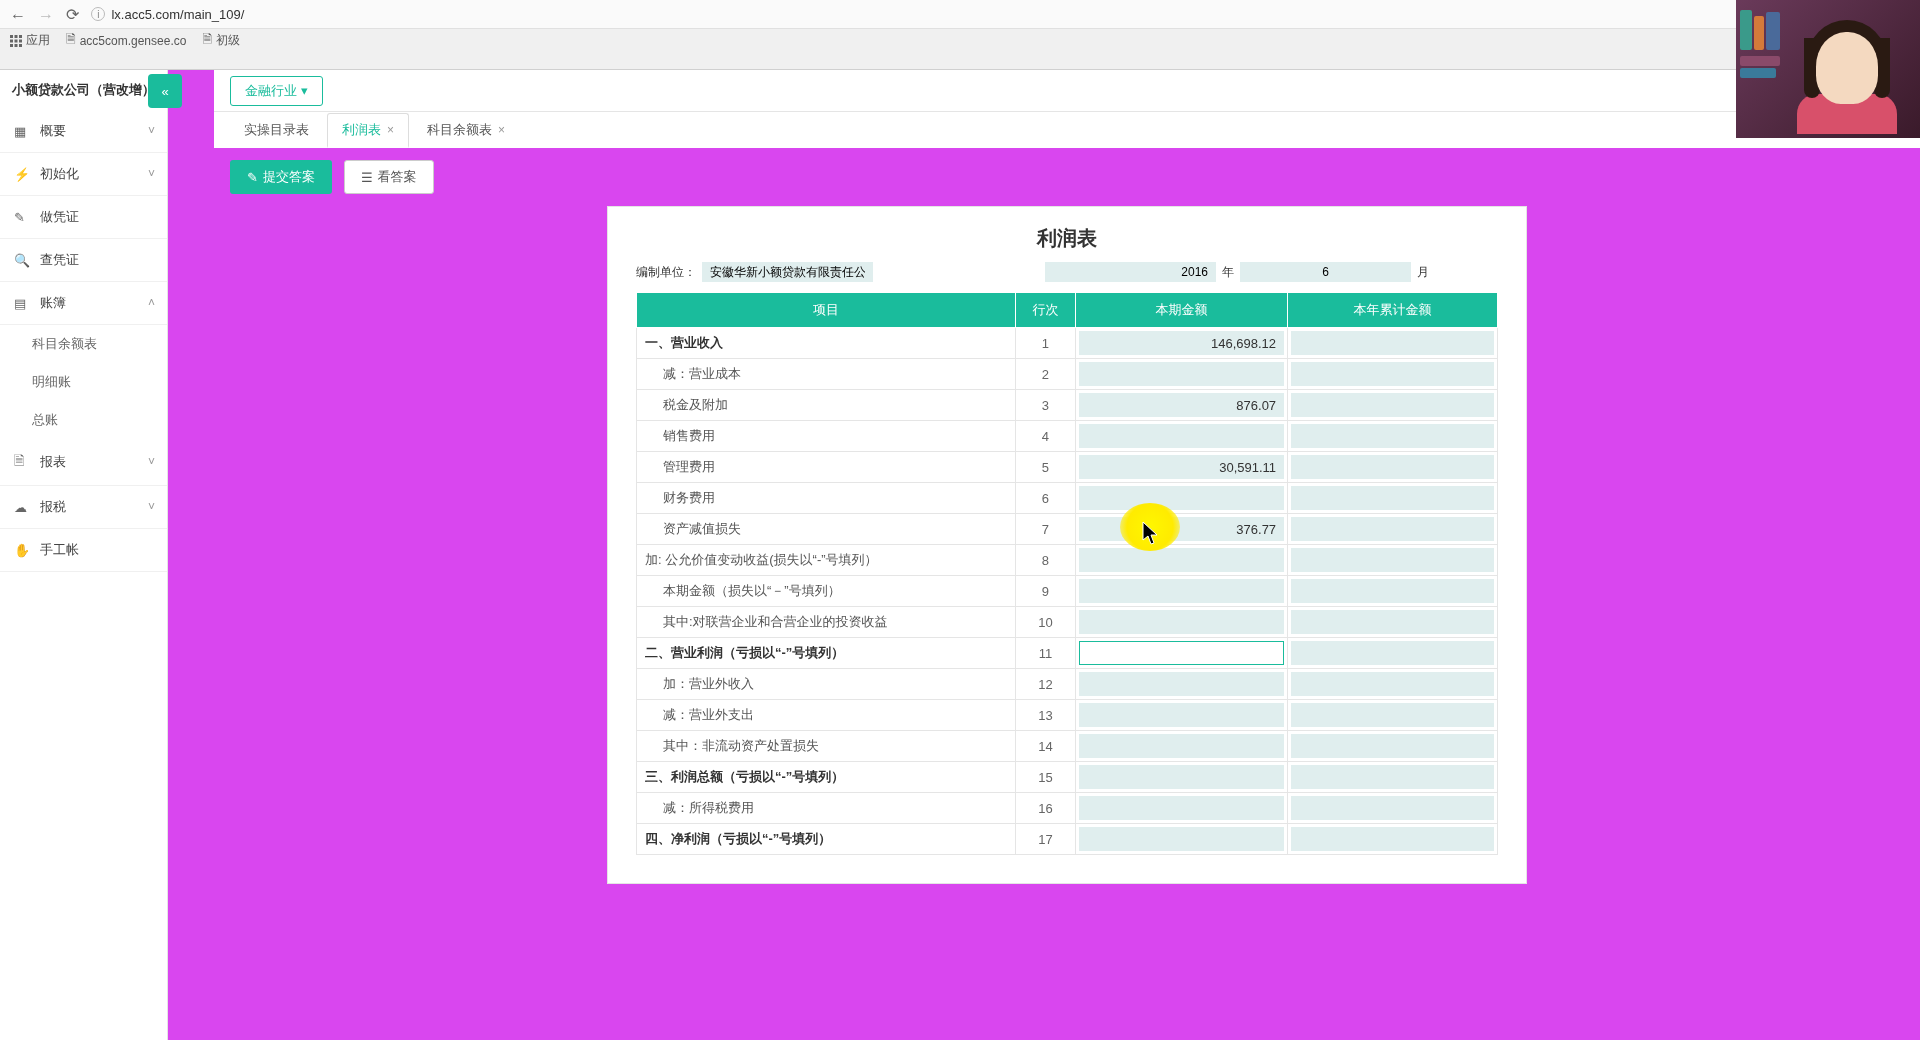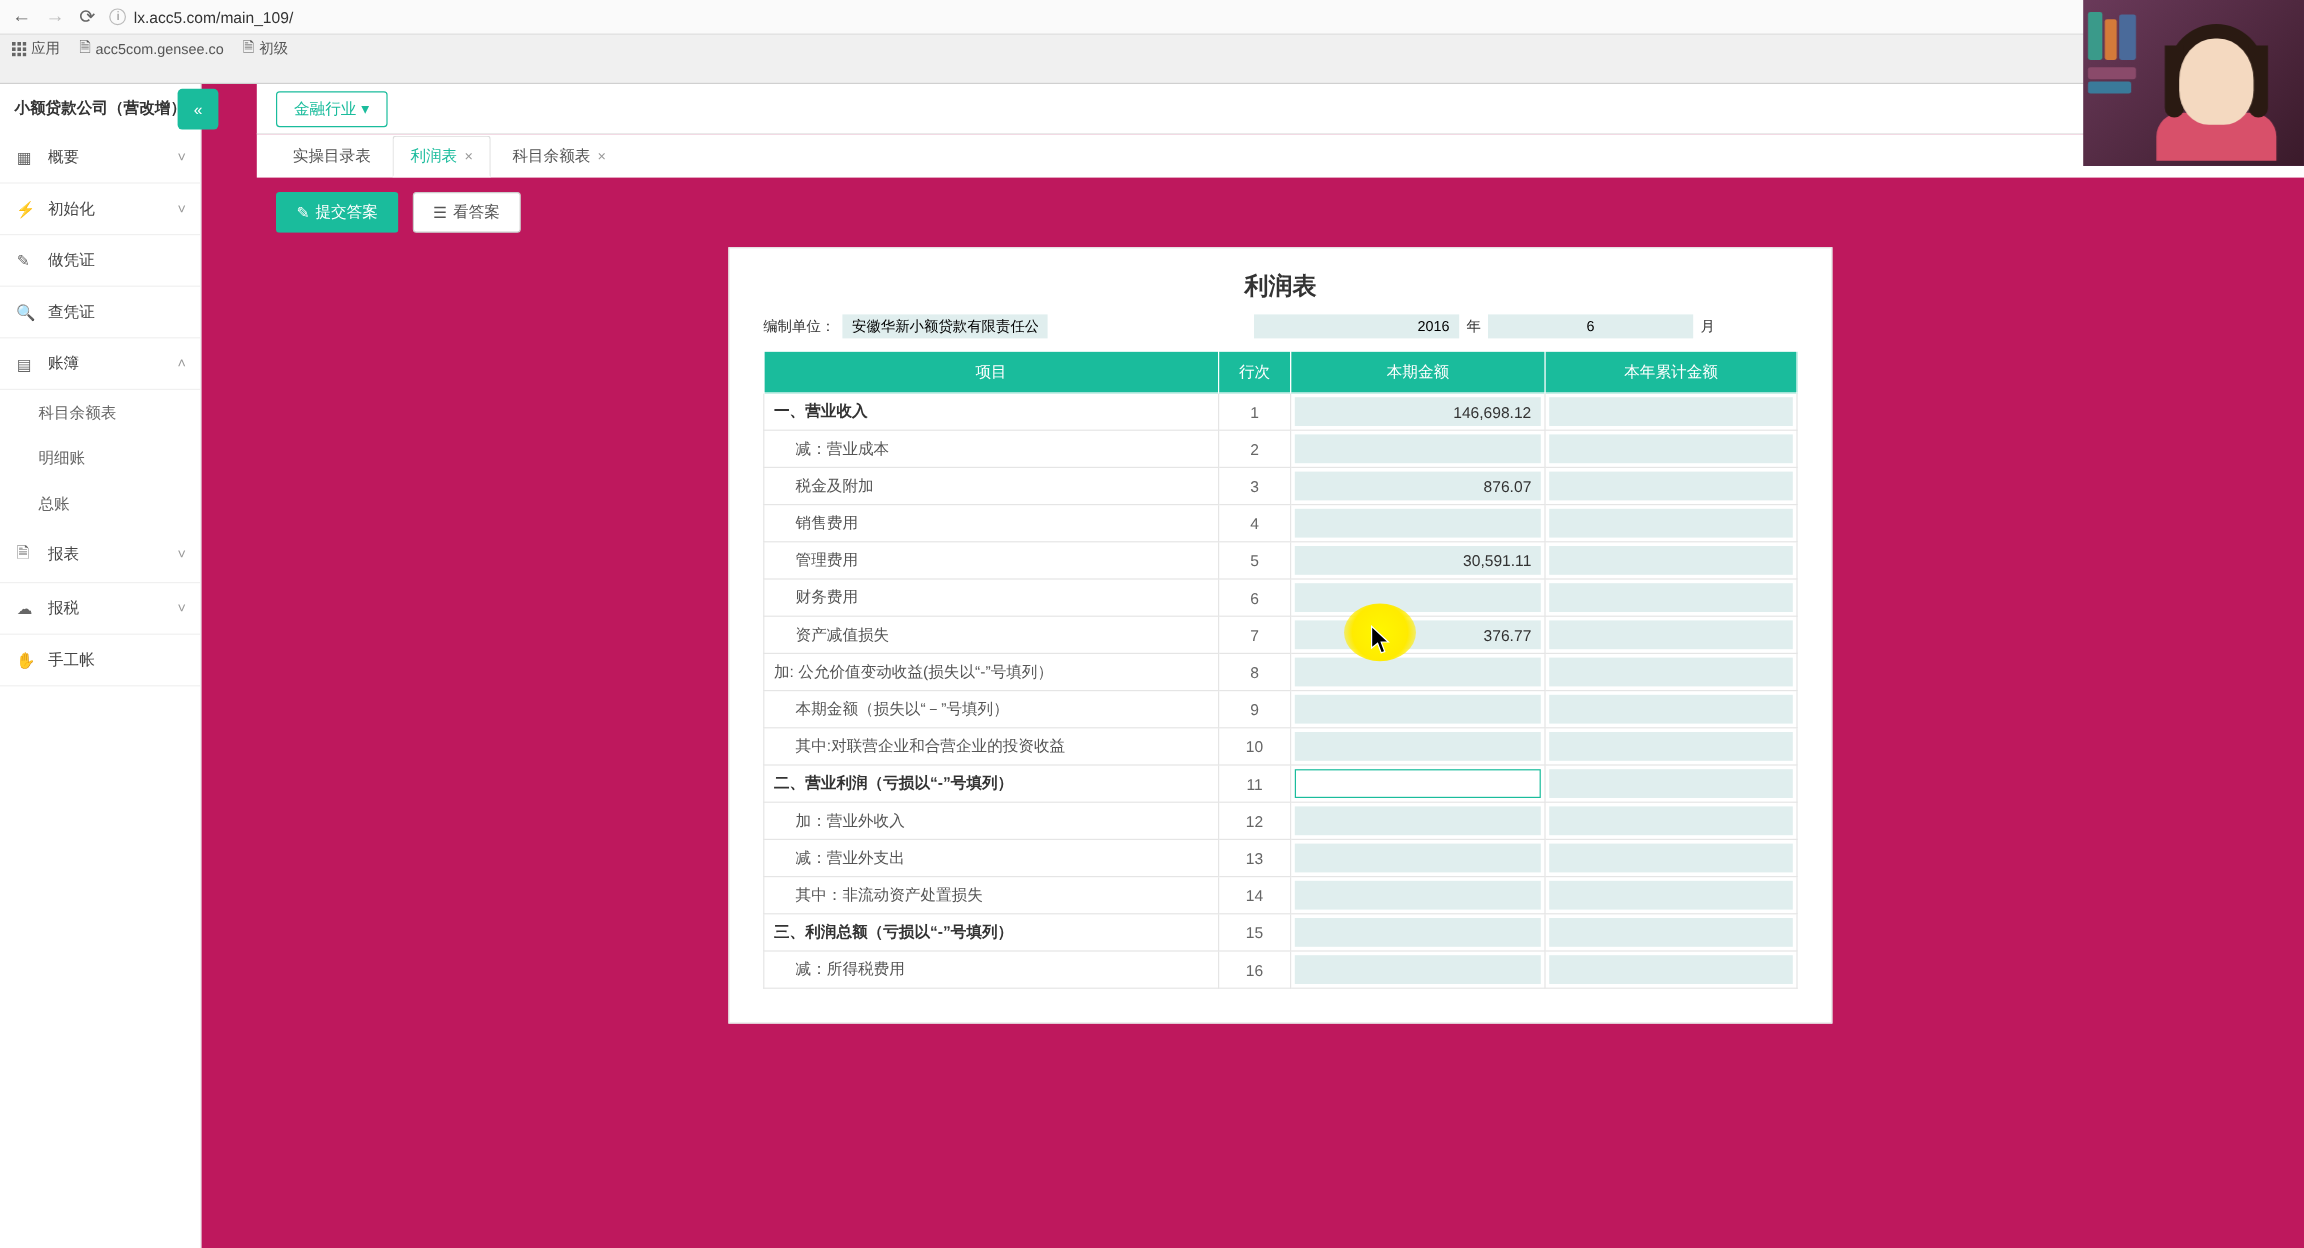--- a/index.html
+++ b/index.html
@@ -21,21 +21,21 @@
 
 .sidebar { width: 168px; background: #fff; border-right: 1px solid #e5e5e5; }
 .sidebar-header { height: 40px; display: flex; align-items: center; justify-content: center; font-weight: bold; padding: 0 8px; font-size: 13px; }
 .side-item { display: flex; align-items: center; padding: 12px 14px; cursor: pointer; color: #444; position: relative; border-bottom: 1px solid #f0f0f0; }
 .side-item .side-icon { width: 16px; margin-right: 10px; color: #666; }
 .side-item .chev { position: absolute; right: 12px; color: #999; font-size: 12px; }
 .side-sub { padding: 10px 14px 10px 32px; color: #666; cursor: pointer; font-size: 13px; }
 
 .collapse-handle { width: 34px; height: 34px; background: #1abc9c; color: #fff; display: flex; align-items: center; justify-content: center; border-radius: 4px; position: absolute; left: 148px; top: 4px; z-index: 5; cursor: pointer; }
 
-.main { flex: 1; background: #be185d; padding-left: 46px; position: relative; overflow: auto; }
+.main { flex: 1; background: #d946ef; padding-left: 46px; position: relative; overflow: auto; }
 
 .topbar { height: 42px; display: flex; align-items: center; padding: 0 16px; border-bottom: 1px solid #e5e5e5; background: #fff; }
 .industry-btn { border: 1px solid #1abc9c; color: #1abc9c; padding: 5px 14px; border-radius: 3px; cursor: pointer; display: inline-flex; align-items: center; gap: 4px; font-size: 13px; }
 .user-area { margin-left: auto; font-size: 14px; }
 .user-area .svip { color: #e67e22; }
 
 .content-tabs { height: 36px; display: flex; align-items: center; padding: 0 16px; gap: 4px; background: #fff; }
 .ctab { padding: 7px 14px; font-size: 13px; color: #555; cursor: pointer; position: relative; }
 .ctab.active { color: #1abc9c; border: 1px solid #ddd; border-bottom: 2px solid #fff; background: #fff; border-radius: 3px 3px 0 0; }
 .ctab .x { margin-left: 6px; color: #999; font-size: 12px; }
@@ -310,20 +310,26 @@
     <td class="line">15</td>
     <td class="amount"><input class="amt-input" value="" style=""></td>
     <td class="amount"><input class="amt-input" value="" style=""></td>
             </tr>
             <tr>
     <td class="item"><span class="indent">减：所得税费用</span></td>
     <td class="line">16</td>
     <td class="amount"><input class="amt-input" value="" style=""></td>
     <td class="amount"><input class="amt-input" value="" style=""></td>
             </tr>
+            <tr>
+    <td class="item bold">四、净利润（亏损以“-”号填列）</td>
+    <td class="line">17</td>
+    <td class="amount"><input class="amt-input" value="" style=""></td>
+    <td class="amount"><input class="amt-input" value="" style=""></td>
+            </tr>
           </tbody>
       </table>
     </div>
 
     <div class="cursor-highlight"></div>
     <div class="cursor-arrow">
       <svg width="20" height="26" viewBox="0 0 20 26">
           <path d="M2 2 L2 20 L7 16 L10 24 L13 23 L10 15 L16 15 Z" fill="#000" stroke="#fff" stroke-width="1"></path>
         </svg>
     </div>

